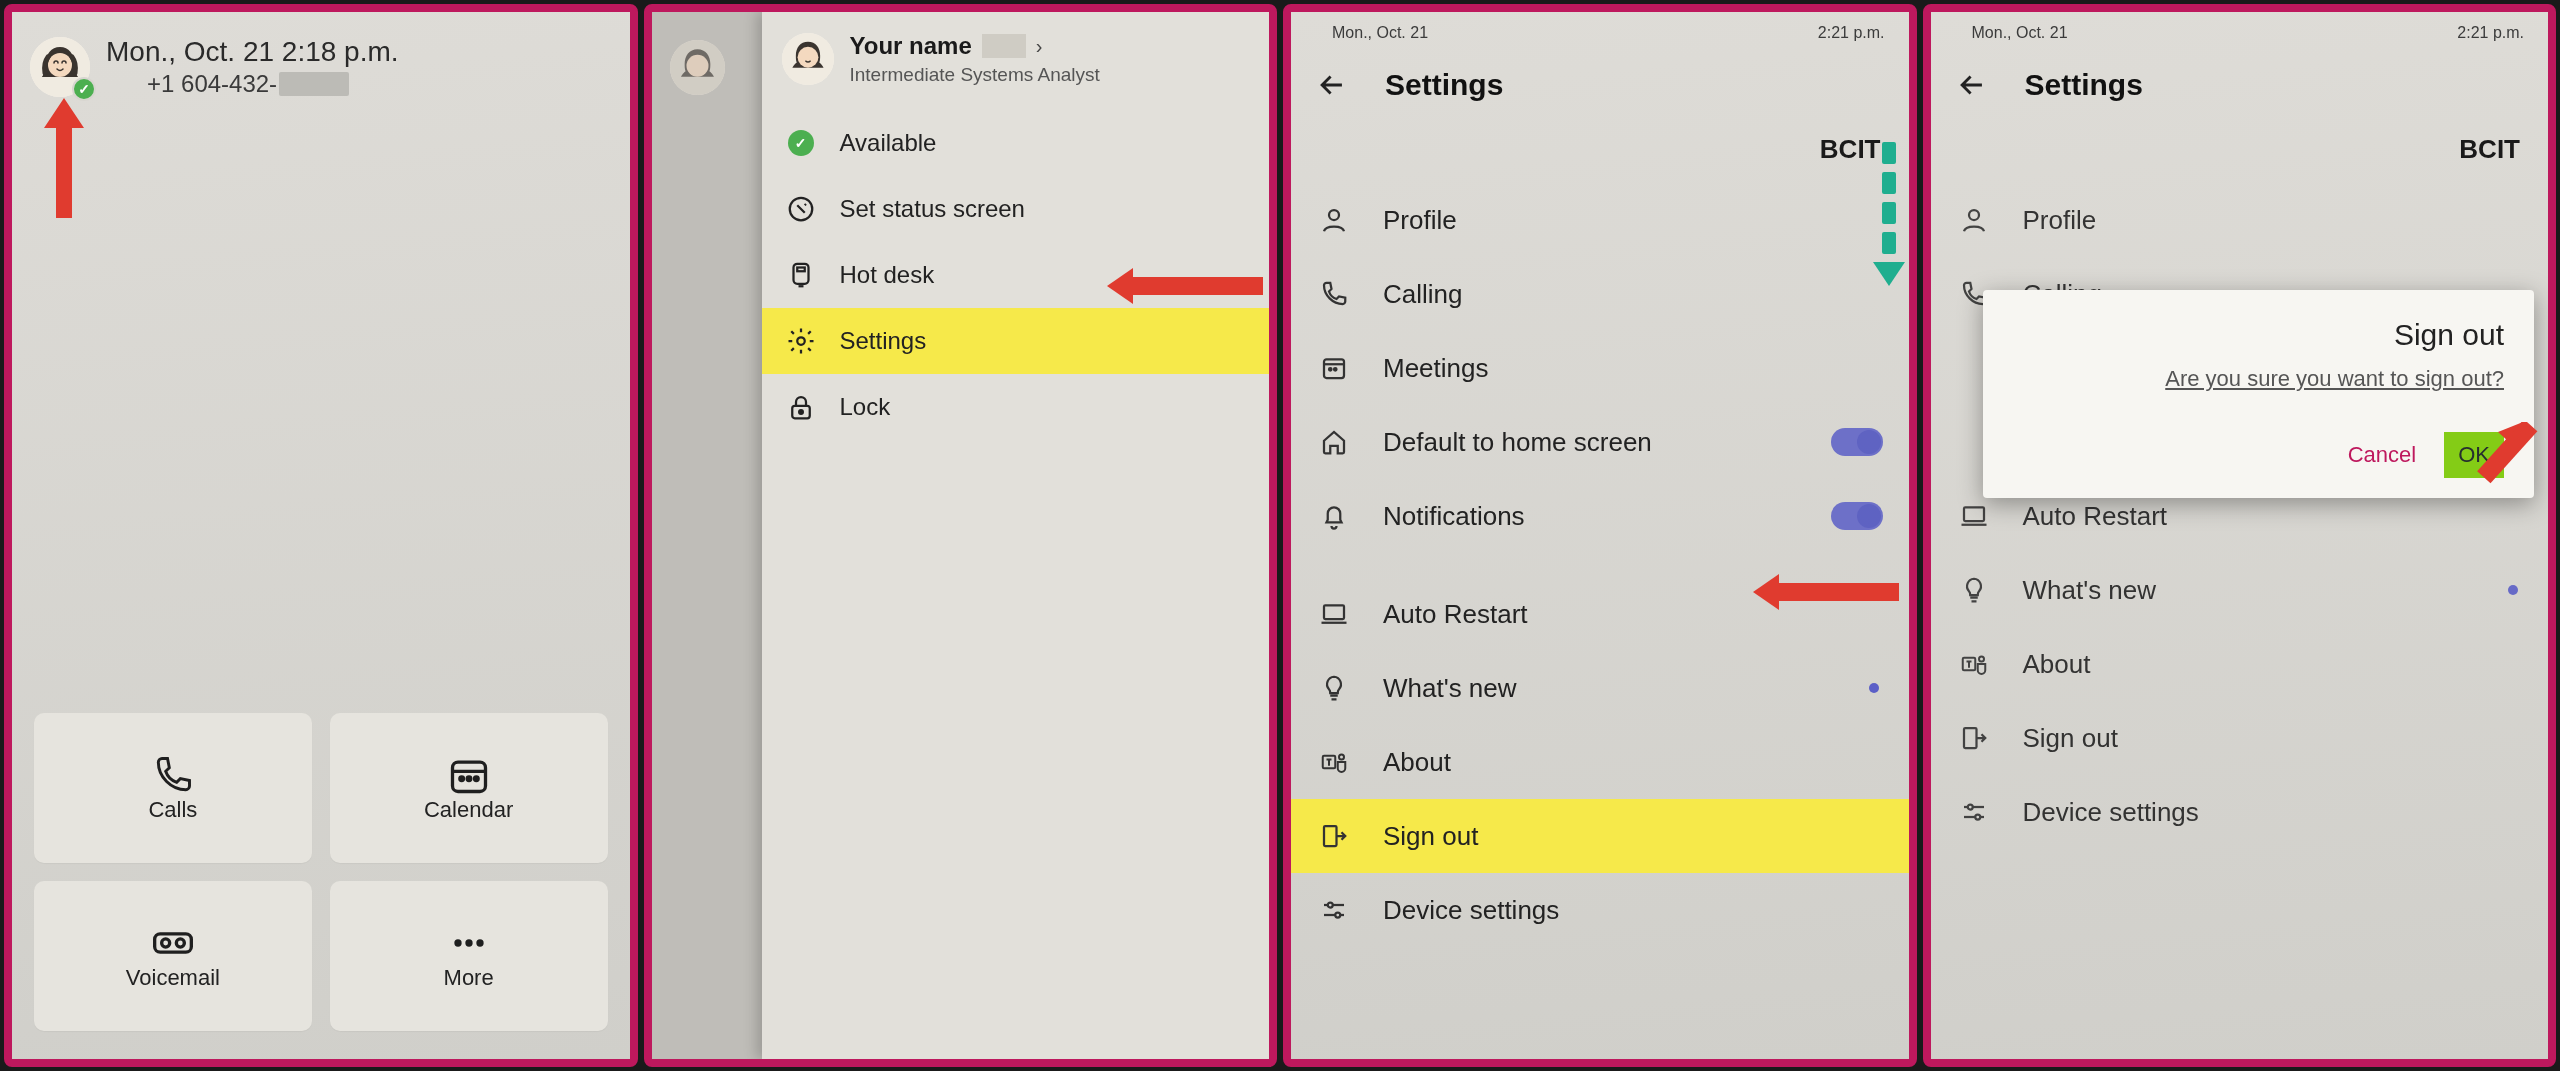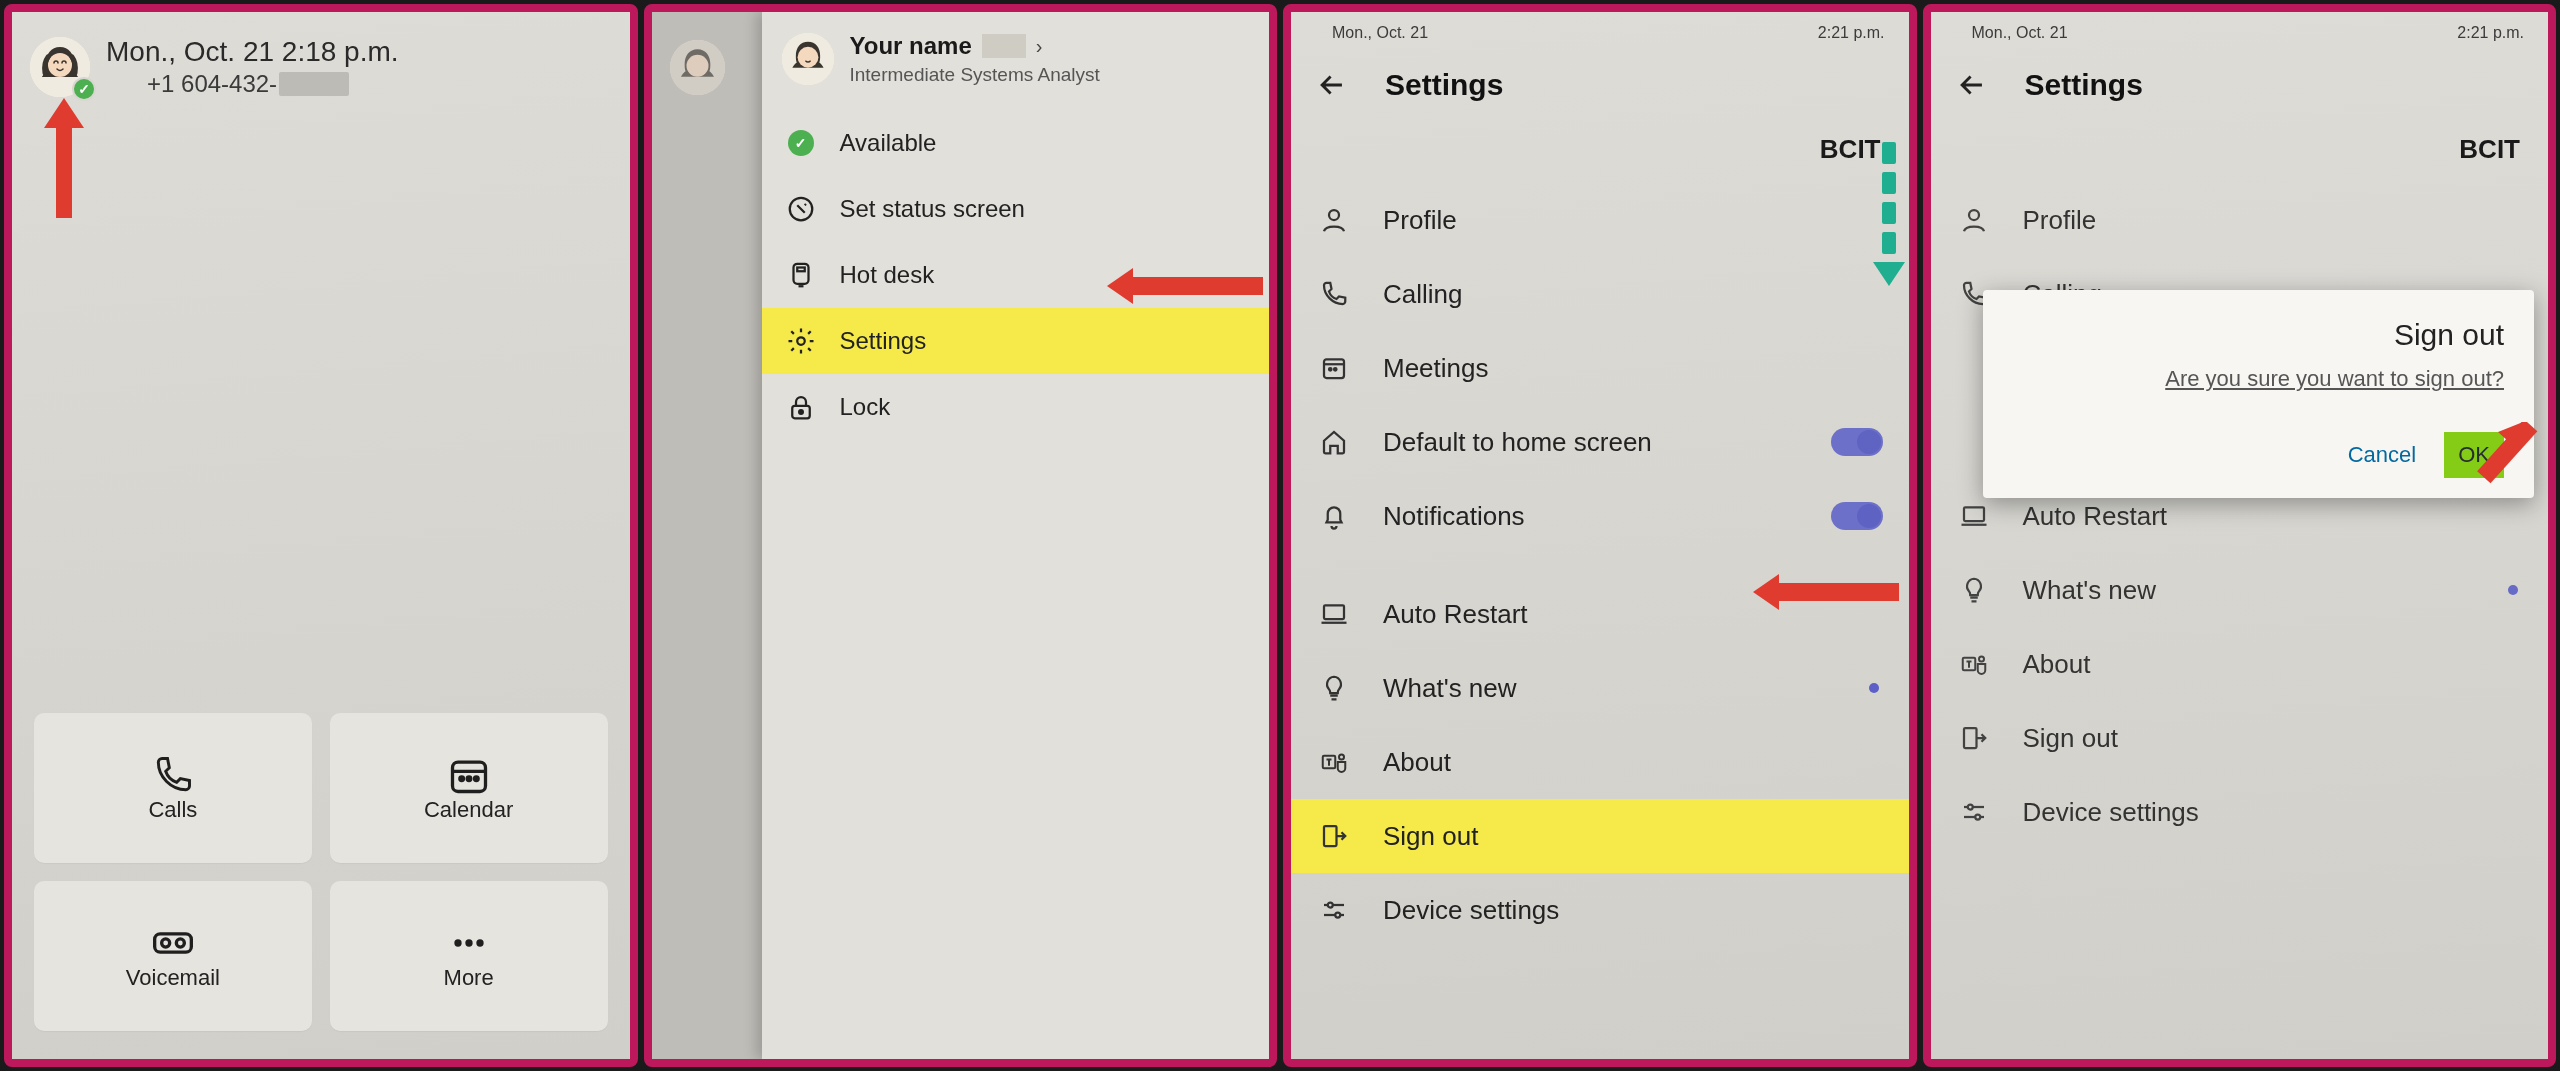--- a/index.html
+++ b/index.html
@@ -158,21 +158,21 @@
   .dialog {
     position:absolute; left:52px; right:14px; top:278px;
     background:#f7f6f2;
     box-shadow:0 6px 24px rgba(0,0,0,0.35);
     border-radius:4px;
     padding:28px 30px 20px 30px;
   }
   .dialog-title { font-size:30px; color:#222; font-weight:400; margin-bottom:14px;}
   .dialog-msg { font-size:22px; color:#555;text-decoration:underline;}
   .dialog-actions { display:flex; justify-content:flex-end; gap:14px; margin-top:40px; align-items:center;}
-  .dialog-btn { font-size:22px; color:#0369a1; padding:10px 14px;}
+  .dialog-btn { font-size:22px; color:#be185d; padding:10px 14px;}
   .dialog-btn.ok { background:#84cc16; color:#262f2f; font-weight:500;}
   
   .ann-arrow-left {
     position:absolute;
     display:flex; align-items:center;
   }
   .ann-arrow-left .shaft { height:18px; background:#e03b2f; }
   .ann-arrow-left .head {
     width:0; height:0;
     border-top:18px solid transparent;

